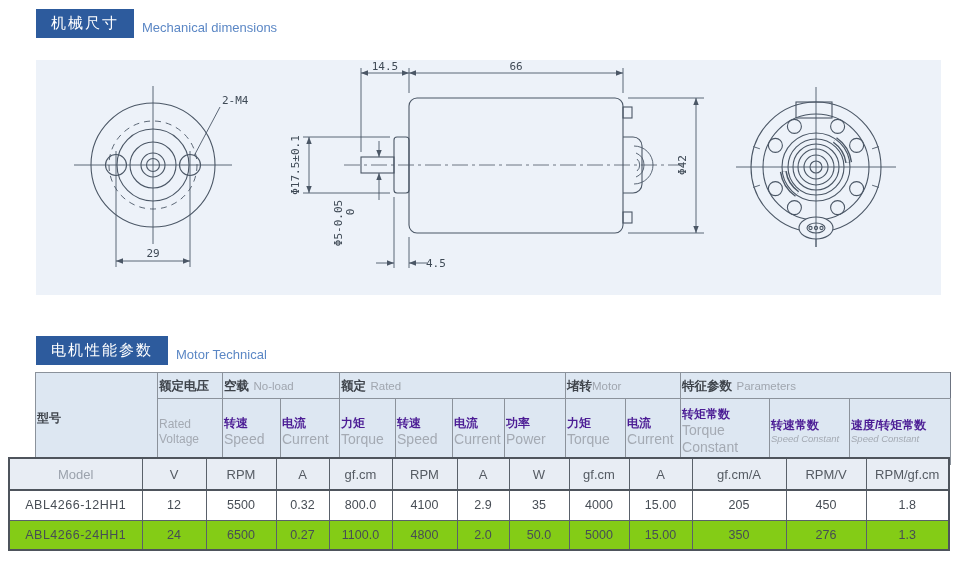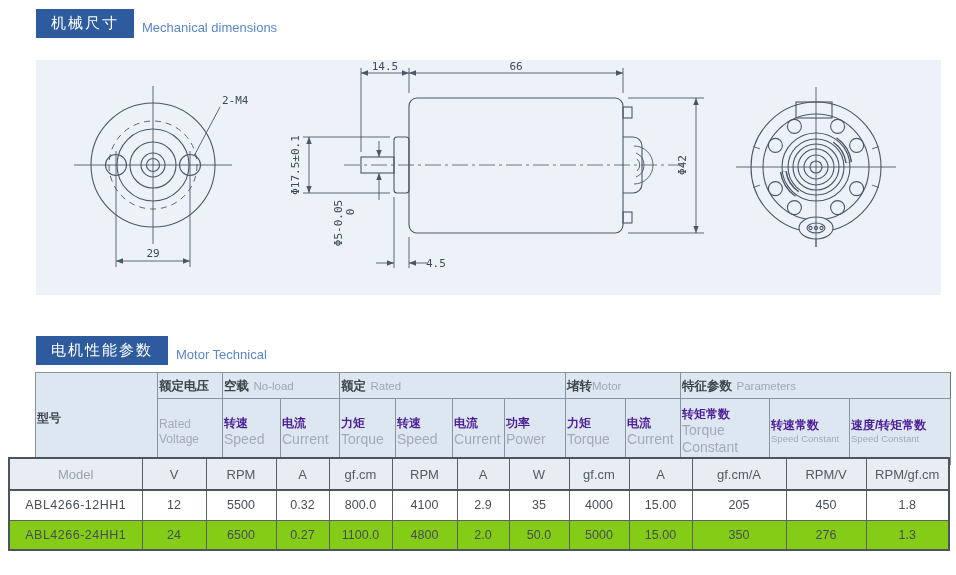--- a/index.html
+++ b/index.html
@@ -48,21 +48,21 @@
     padding: 2px 1px;
     background: #dde7f2;
   }
   .spec-head-table tr.r1 td { height: 26px; }
   .spec-head-table tr.r2 td { height: 66px; margin-top: 9px; }
   .model-h { font-size: 12px; color: #3e434a; font-weight: 600; }
   .zh1 { font-size: 12.5px; color: #3e434a; font-weight: 600; }
   .en1 { font-size: 11.5px; color: #a0a6af; font-weight: 400; }
   .zh2 { display: block; font-size: 12px; color: #4c1d95; font-weight: 700; word-break: break-all; line-height: 1.25; }
   .en2 { display: block; font-size: 14px; color: #a4aab3; line-height: 1.2; }
-  .en2.small { font-size: 9.5px; }
+  .en2.small { font-size: 9.5px; font-style: italic; }
 
   
   .data-table {
     position: absolute; top: 457px; left: 8px;
     width: 942px;
     border: 2px solid #4e545c;
     background: #ffffff;
   }
   .data-table td {
     border: 1px solid #5a616a;

